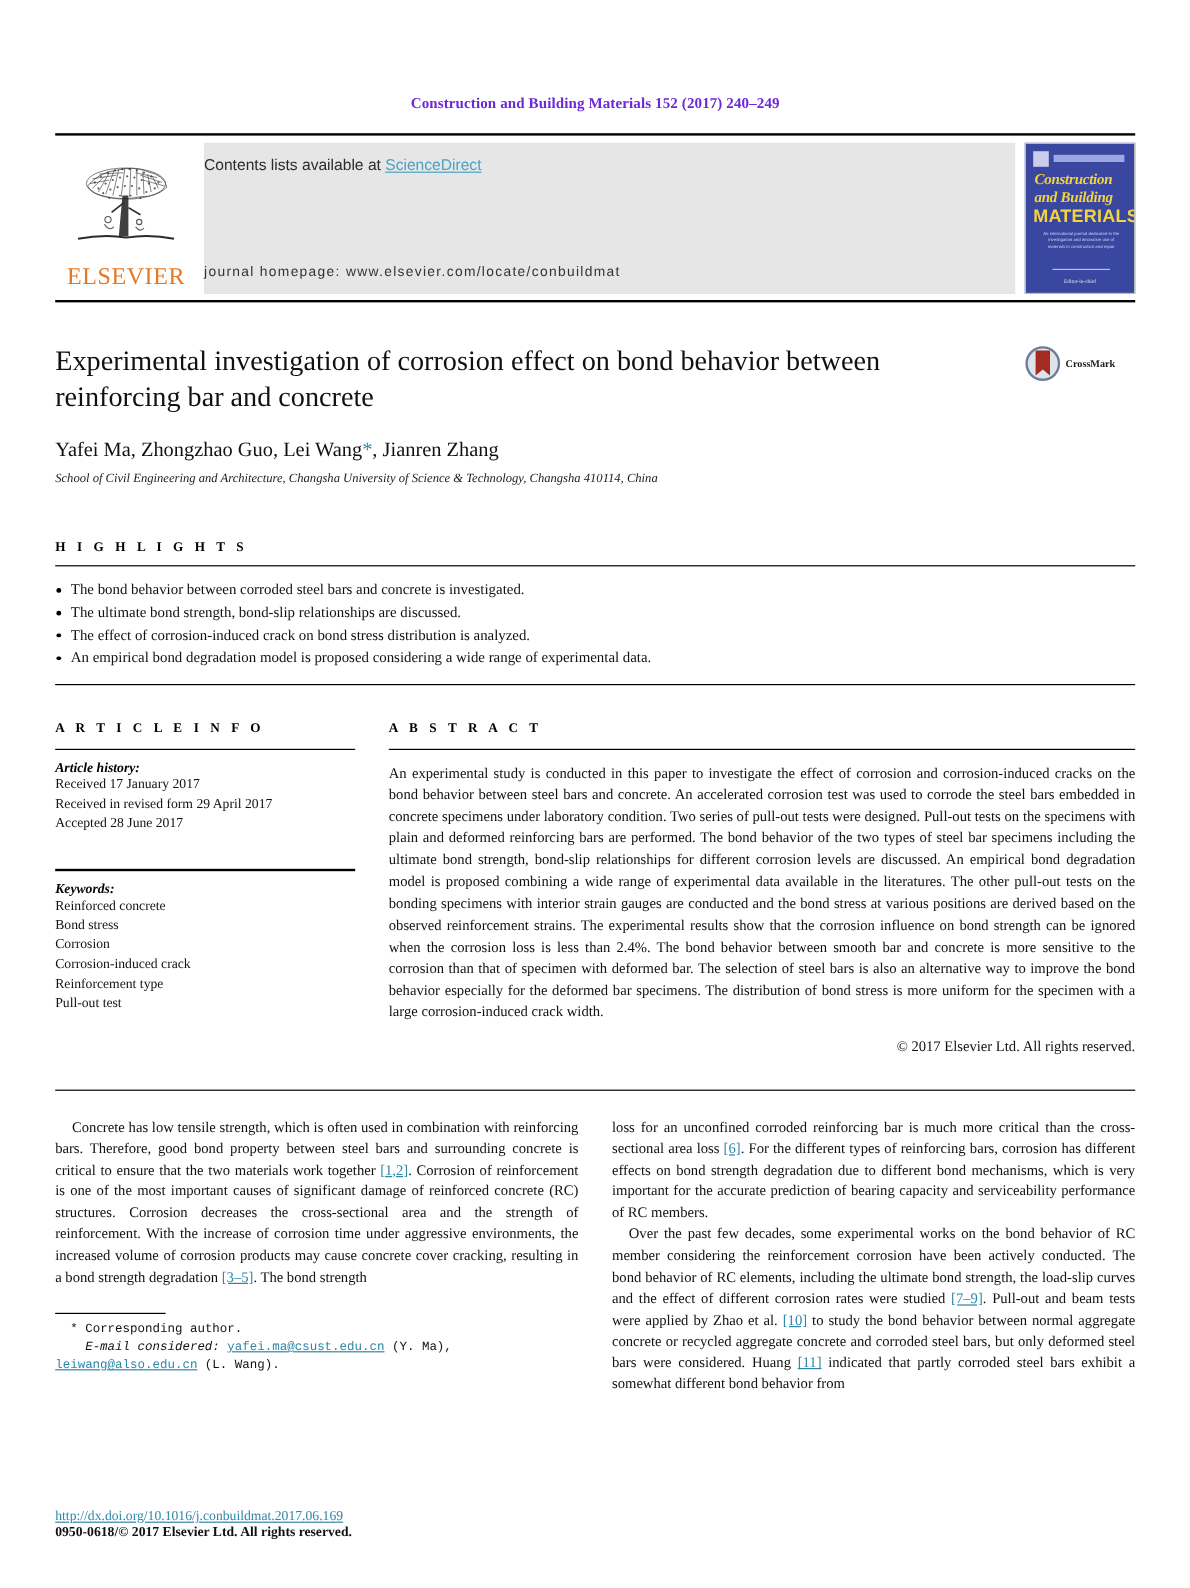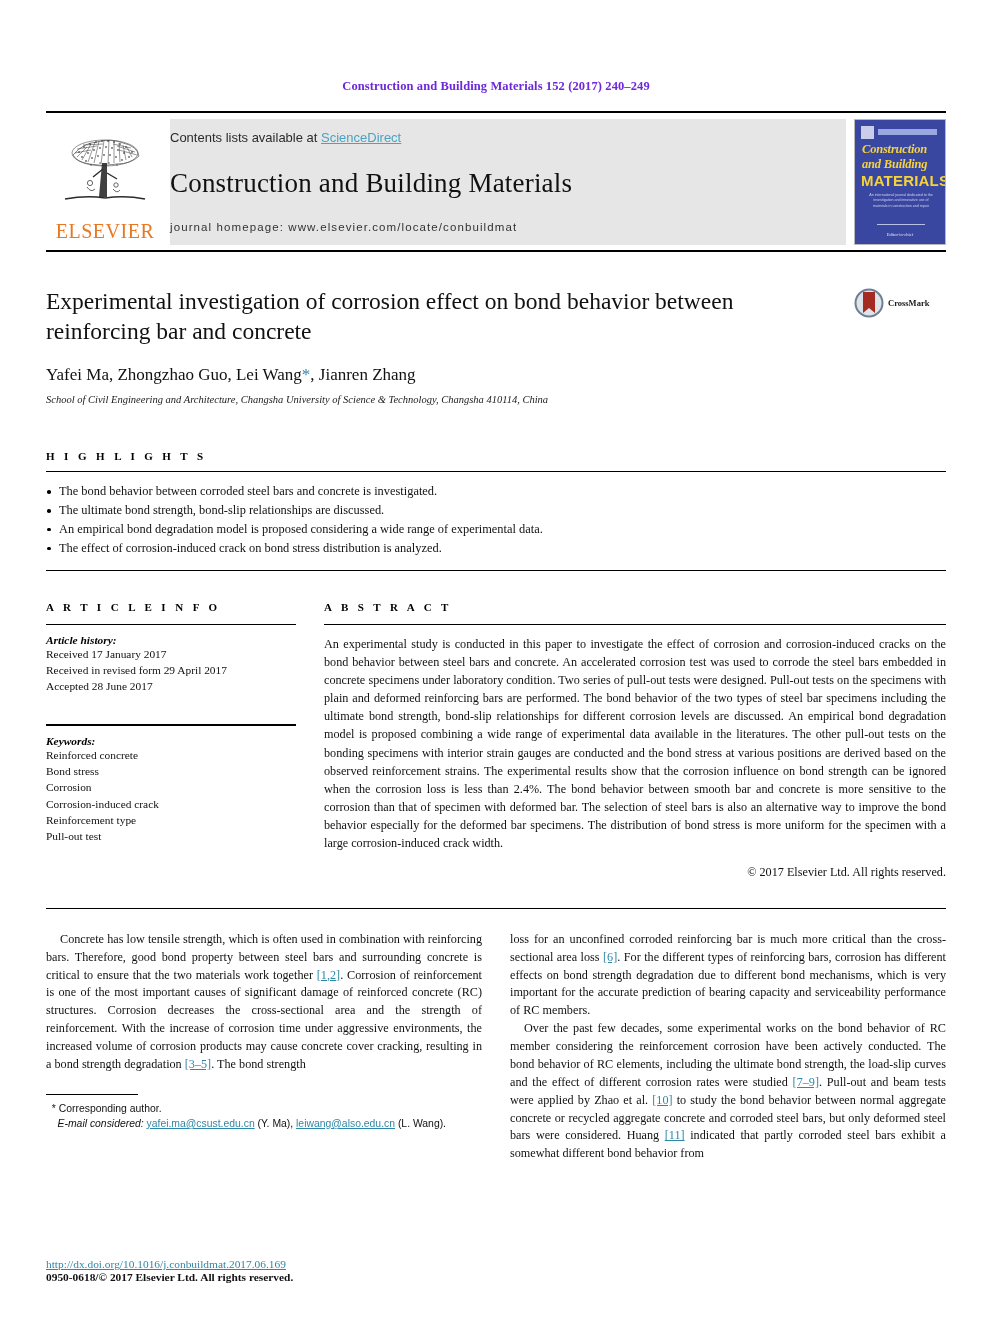--- a/index.html
+++ b/index.html
@@ -280,21 +280,21 @@
     color: #111;
     hyphens: auto;
   }
   .para + .para { text-indent: 14px; }
   .ref { color: #2f87a8; }
 
   
   .footnote-wrap { margin-top: 20px; }
   .footnote-rule { border-top: 1px solid #000; width: 92px; margin-bottom: 6px; }
   .footnote {
-    font-family: Liberation Sans, sans-serif;
+    font-family: Liberation Mono, monospace;
     font-size: 10.4px;
     line-height: 1.45;
     color: #111;
   }
   .footnote .em-label { font-style: italic; }
   .footnote .mail { color: #2f87a8; }
 
   
   .page-footer {
     position: absolute;
@@ -407,21 +407,20 @@
           </g>
         </g>
       </svg>
       <div class="elsevier-word">ELSEVIER</div>
     </div>
 
     <div class="journal-band">
       <div class="contents-line">
         <span>Contents lists available at </span><a class="sd-link" href="#">ScienceDirect</a>
       </div>
-      <div class="journal-name">Construction and Building Materials</div>
       <div class="homepage-line">journal homepage: www.elsevier.com/locate/conbuildmat</div>
     </div>
 
     <div class="cover-thumb">
       <div class="cover-inner">
         <div class="cover-elsmark"></div>
         <div class="cover-topbar"></div>
         <div class="cover-t1">Construction</div>
         <div class="cover-t2">and Building</div>
         <div class="cover-t3">MATERIALS</div>
@@ -450,22 +449,22 @@
 
     <div class="affiliation">School of Civil Engineering and Architecture, Changsha University of Science &amp; Technology, Changsha 410114, China</div>
   </div>
 
   <div class="highlights">
     <span class="sec-label">H I G H L I G H T S</span>
     <div class="hl-rule-top"></div>
     <ul class="hl-list">
       <li>The bond behavior between corroded steel bars and concrete is investigated.</li>
       <li>The ultimate bond strength, bond-slip relationships are discussed.</li>
+      <li>The effect of corrosion-induced crack on bond stress distribution is analyzed.</li>
       <li>An empirical bond degradation model is proposed considering a wide range of experimental data.</li>
-      <li>The effect of corrosion-induced crack on bond stress distribution is analyzed.</li>
     </ul>
     <div class="hl-rule-bottom"></div>
   </div>
 
   <div class="info-abstract">
 
     <div class="col-info">
       <span class="sec-label">A R T I C L E    I N F O</span>
       <div class="info-rule"></div>
       <div class="info-head">Article history:</div>

